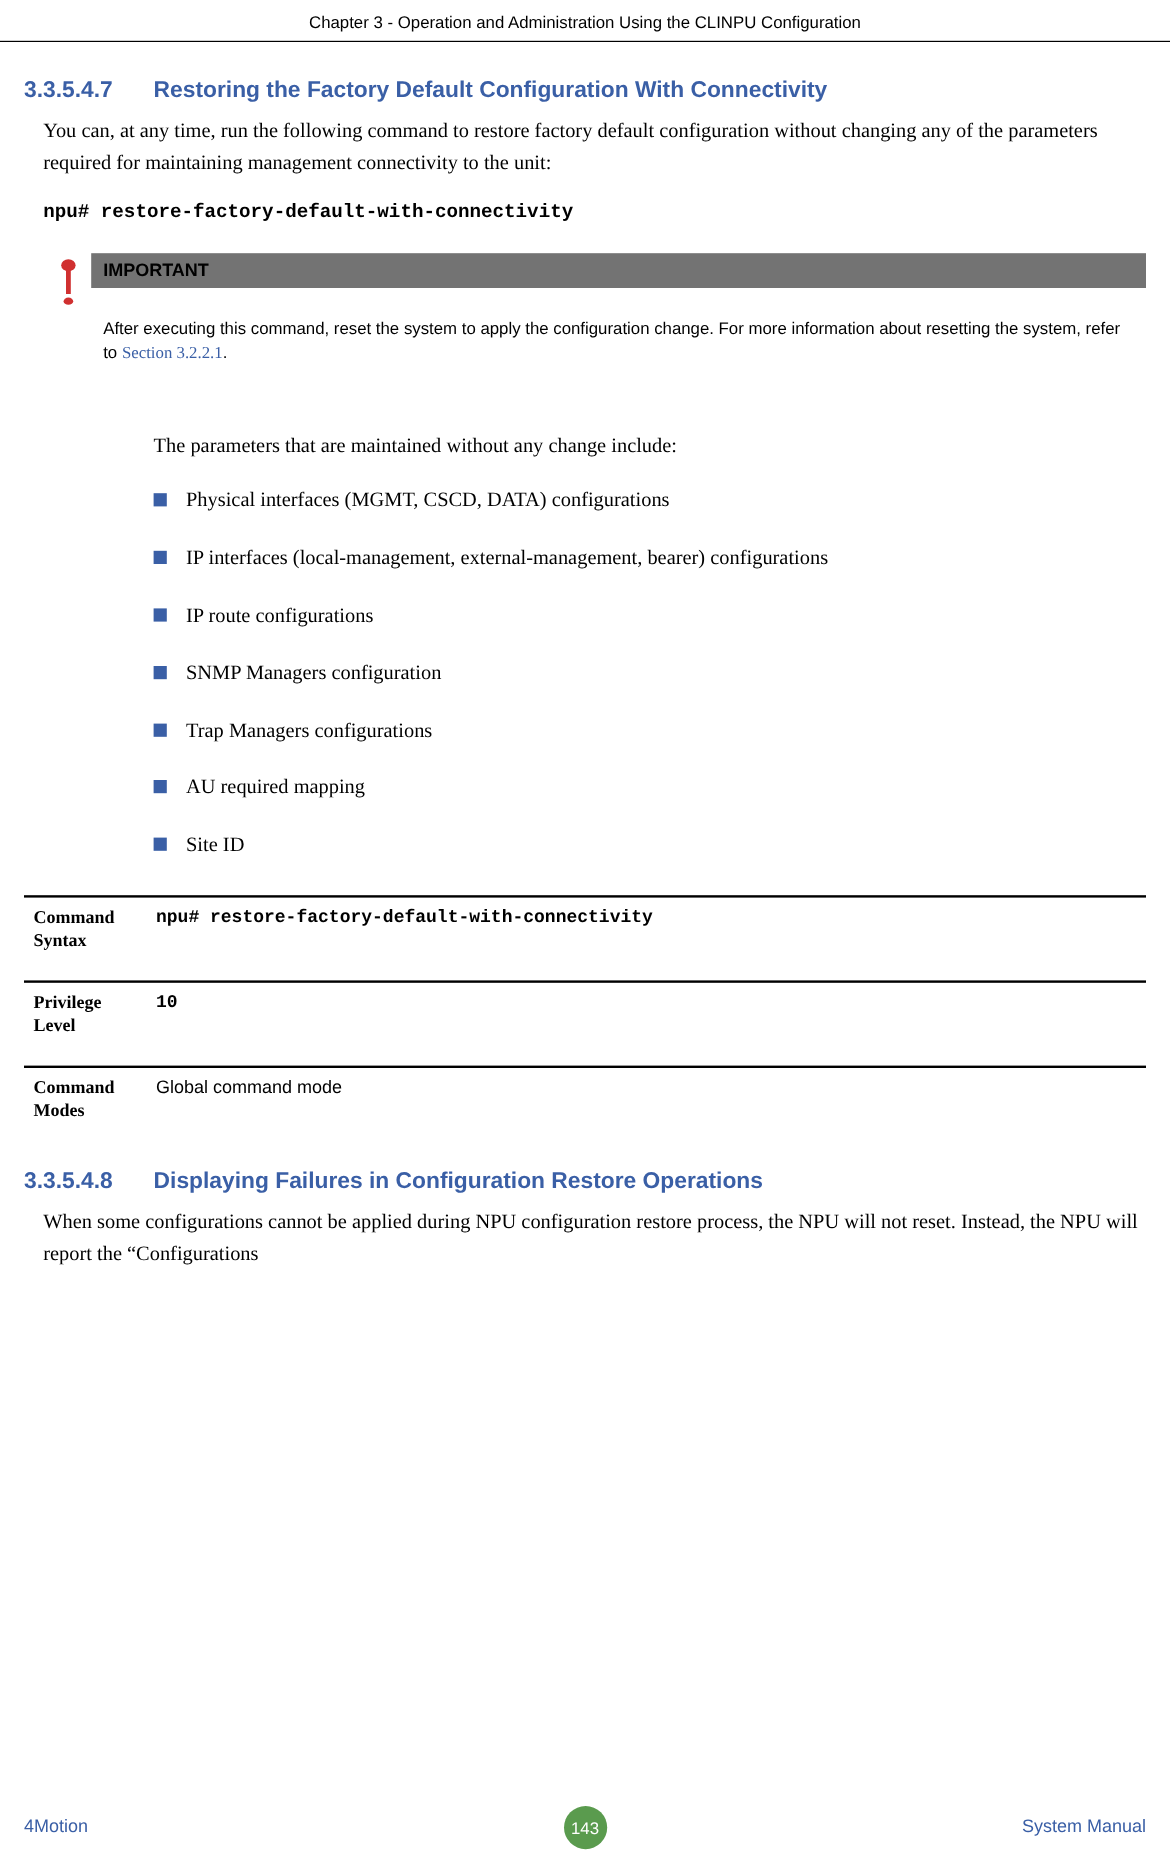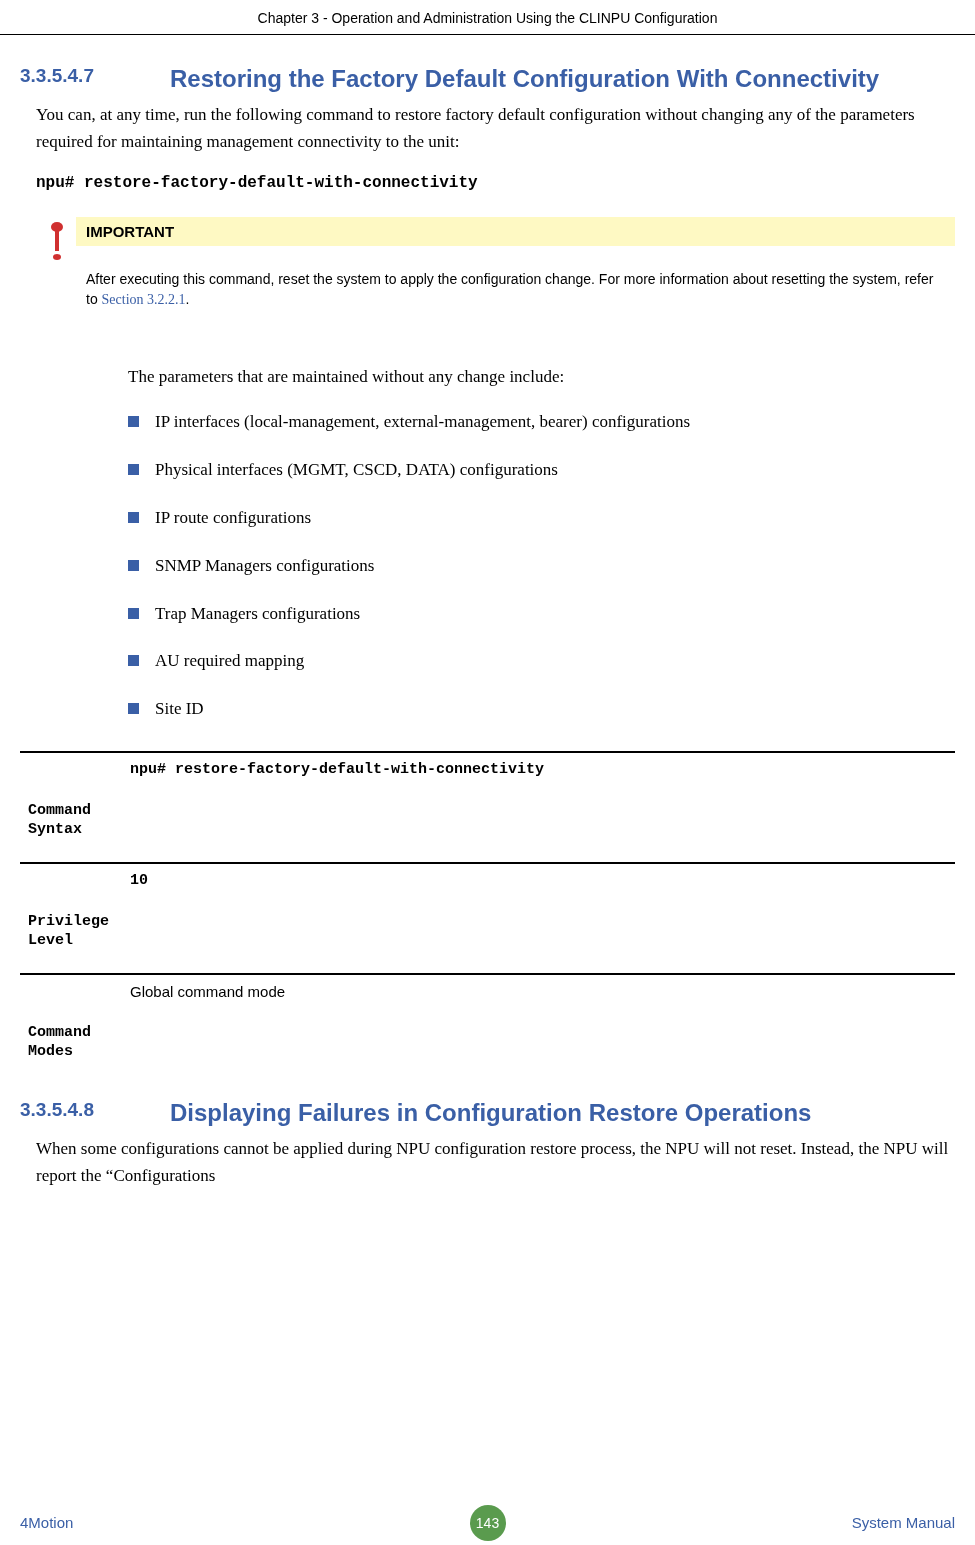--- a/index.html
+++ b/index.html
@@ -35,22 +35,21 @@
       font-family: Arial, Helvetica, sans-serif;
       font-weight: bold;
       font-size: 19px;
       width: 108px;
       flex-shrink: 0;
     }
     .section-title {
       color: #3a5fa6;
       font-family: Arial, Helvetica, sans-serif;
       font-weight: bold;
-      font-size: 24px;
-      margin-left: 42px;
+      font-size: 19px;
     }
     .body-text {
       margin-left: 108px;
       font-size: 17px;
       line-height: 1.6;
       color: #000;
       font-family: Georgia, serif;
     }
     .body-text-block {
       margin-bottom: 16px;
@@ -75,21 +74,21 @@
       margin-top: 4px;
     }
     .important-icon svg {
       width: 14px;
       height: 42px;
     }
     .important-content {
       flex: 1;
     }
     .important-header {
-      background: #fef9c3;
+      background: #737373;
       padding: 6px 10px;
       font-family: Arial, Helvetica, sans-serif;
       font-weight: bold;
       font-size: 15px;
     }
     .important-body {
       padding: 24px 10px;
       font-family: Arial, Helvetica, sans-serif;
       font-size: 14px;
       line-height: 1.4;
@@ -124,27 +123,26 @@
       margin-top: 30px;
       width: 100%;
     }
     .info-row {
       display: flex;
       border-top: 2px solid #000;
       padding: 8px 0 22px 0;
     }
     .info-label {
       width: 100px;
-      font-family: Liberation Mono, monospace;
+      font-family: Liberation Serif, serif;
       font-weight: bold;
       font-size: 15px;
       padding-left: 8px;
       line-height: 1.3;
       flex-shrink: 0;
-      margin-top: 40px;
     }
     .info-value {
       font-size: 15px;
       padding-left: 10px;
     }
     .info-value.mono-val {
       font-family: 'Courier New', monospace;
       font-weight: bold;
     }
     .info-value.sans {
@@ -223,33 +221,33 @@
         <span>After executing this command, reset the system to apply the configuration change. For more information about resetting the system, refer to </span><span class="link-text">Section 3.2.2.1</span><span>.</span>
       </div>
     </div>
   </div>
 
   <div class="body-text">The parameters that are maintained without any change include:</div>
 
   <div class="bullet-list">
     <div class="bullet-item">
       <div class="bullet-square"></div>
+      <div class="bullet-text">Physical interfaces (MGMT, CSCD, DATA) configurations</div>
+    </div>
+    <div class="bullet-item">
+      <div class="bullet-square"></div>
       <div class="bullet-text">IP interfaces (local-management, external-management, bearer) configurations</div>
     </div>
     <div class="bullet-item">
       <div class="bullet-square"></div>
-      <div class="bullet-text">Physical interfaces (MGMT, CSCD, DATA) configurations</div>
-    </div>
-    <div class="bullet-item">
-      <div class="bullet-square"></div>
       <div class="bullet-text">IP route configurations</div>
     </div>
     <div class="bullet-item">
       <div class="bullet-square"></div>
-      <div class="bullet-text">SNMP Managers configurations</div>
+      <div class="bullet-text">SNMP Managers configuration</div>
     </div>
     <div class="bullet-item">
       <div class="bullet-square"></div>
       <div class="bullet-text">Trap Managers configurations</div>
     </div>
     <div class="bullet-item">
       <div class="bullet-square"></div>
       <div class="bullet-text">AU required mapping</div>
     </div>
     <div class="bullet-item">

